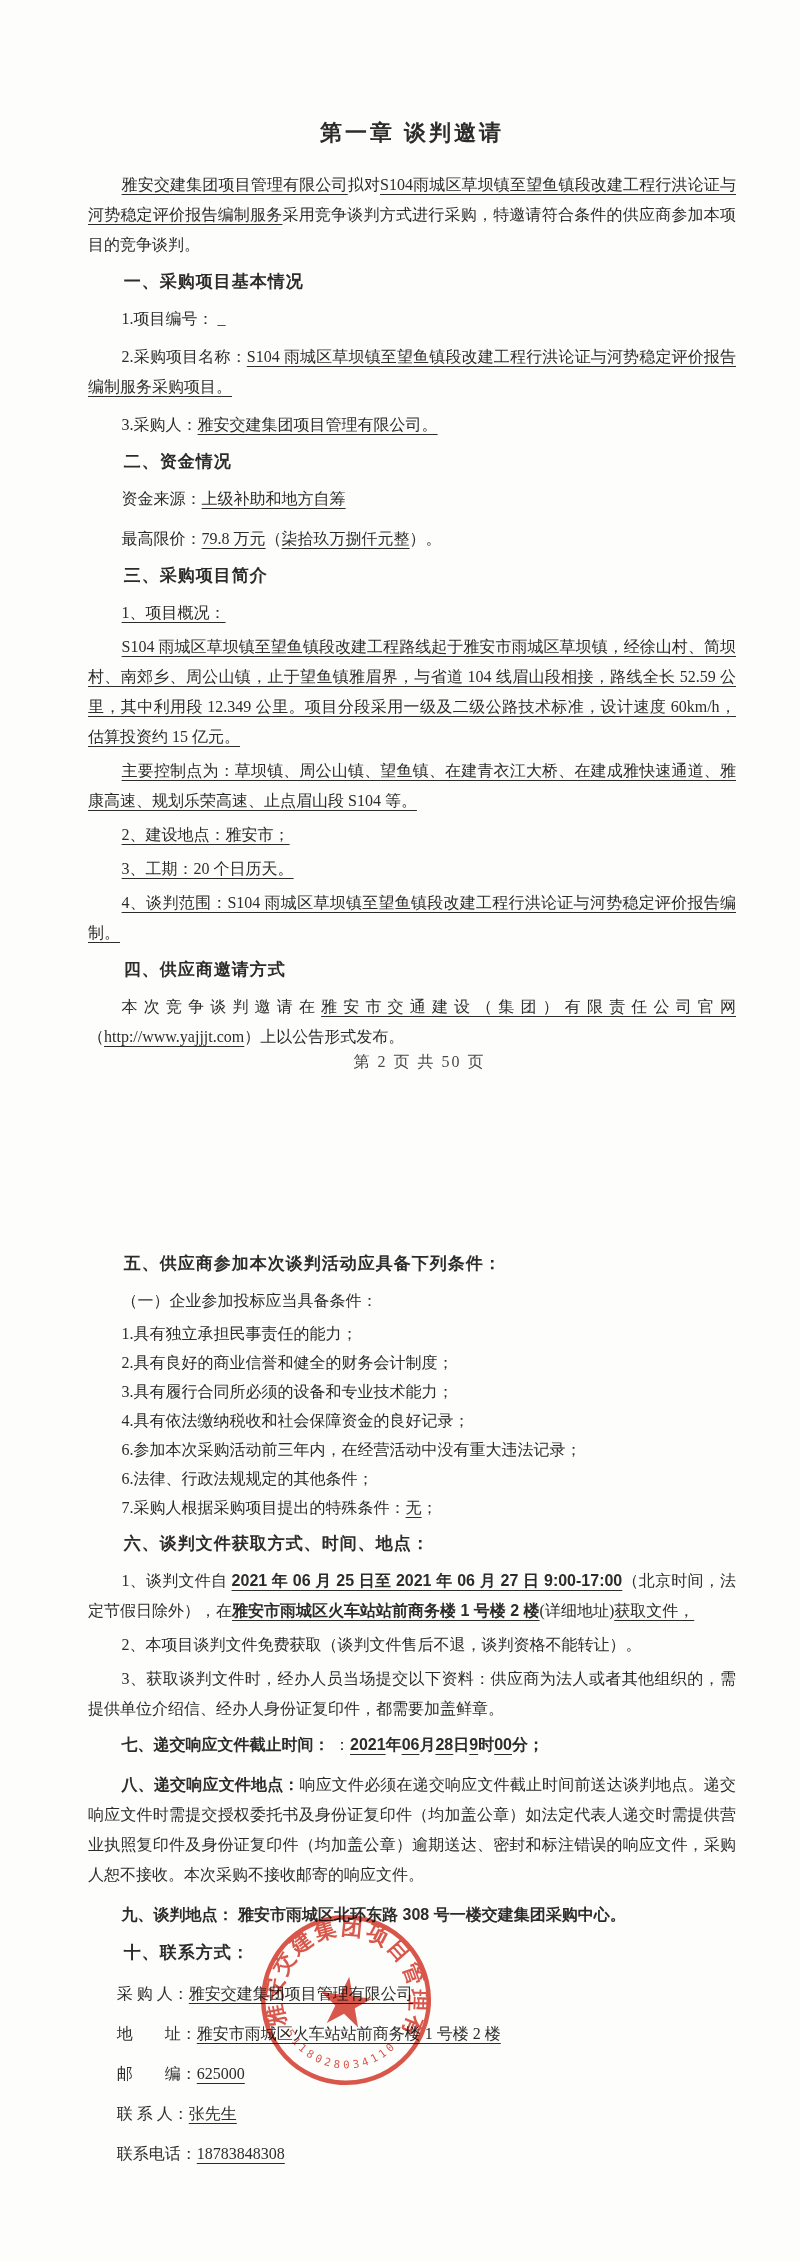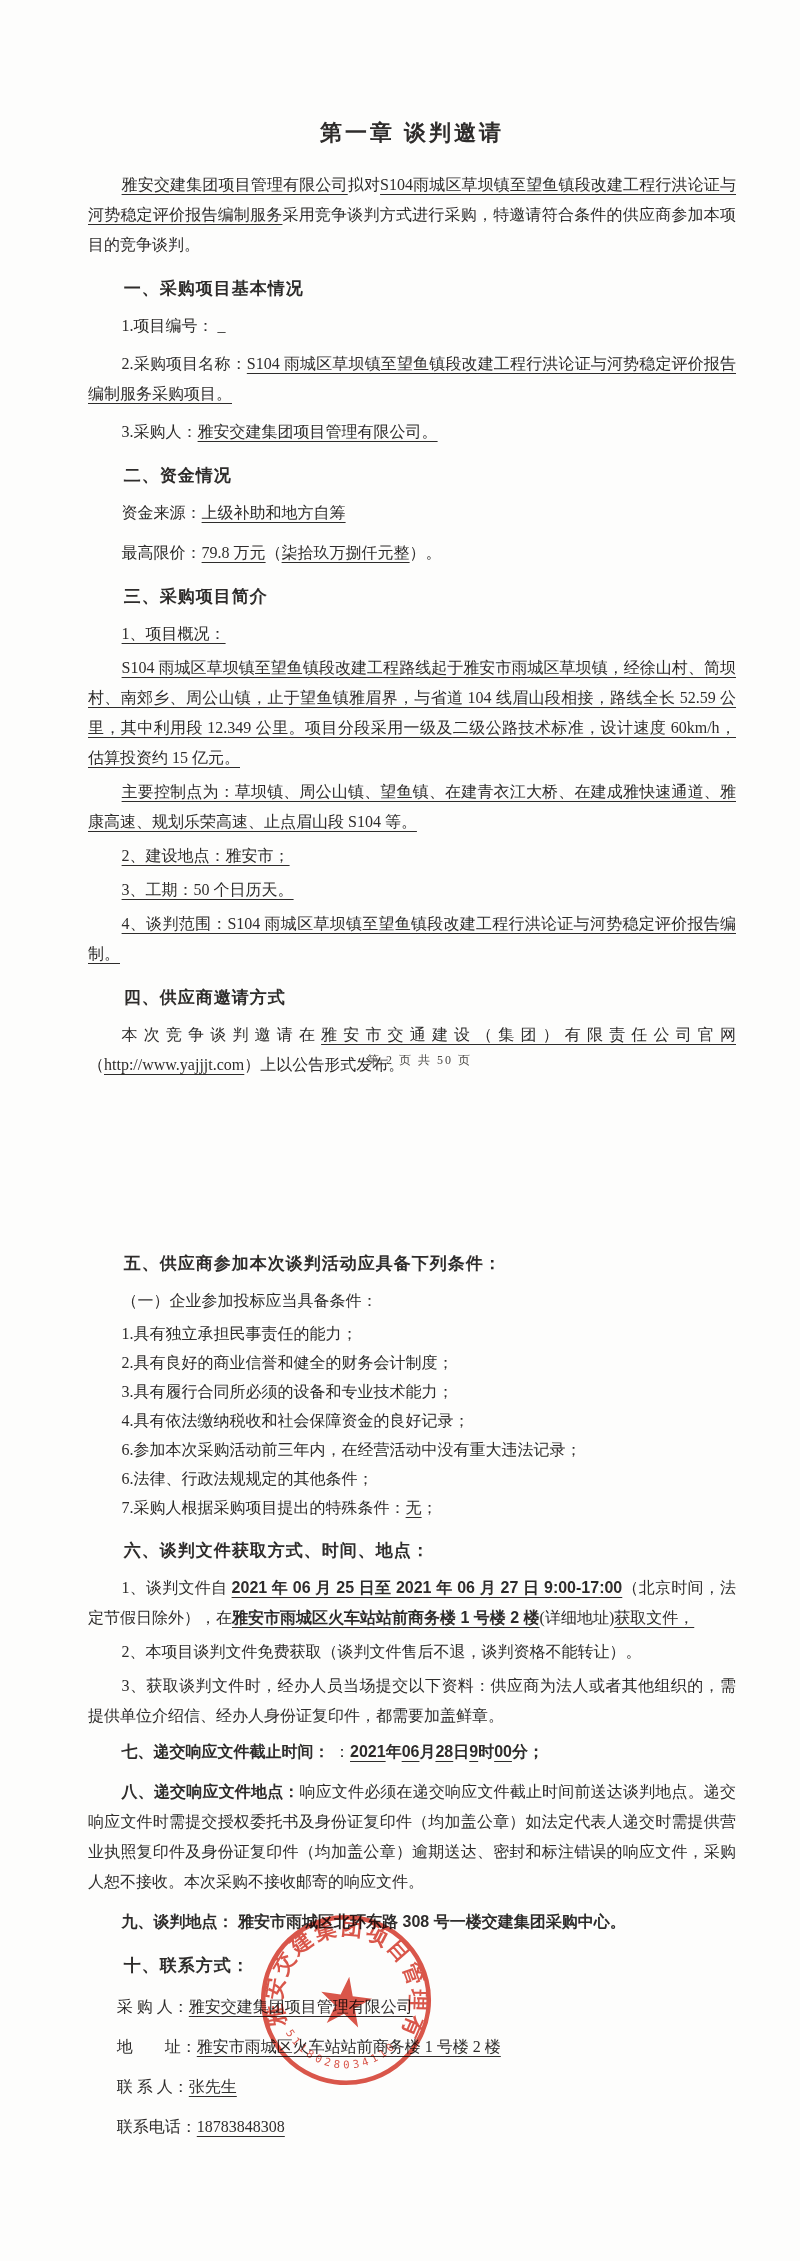--- a/index.html
+++ b/index.html
@@ -11,36 +11,36 @@
   .page{position:absolute;left:0;right:0;box-sizing:border-box;}
   .p1{top:0;height:1130px;padding:116px 64px 0 88px;}
   .p2{top:1130px;height:1131px;padding:121px 64px 8px 88px;}
 
   .title{
     margin:0 0 20px 0;text-align:center;font-size:22px;line-height:34px;
     font-weight:700;letter-spacing:3px;
     font-family:"Liberation Sans","DejaVu Sans",sans-serif;
   }
   .h{
-    font-size:17px;line-height:26px;font-weight:700;margin:16px 0 9px 0;
+    font-size:17px;line-height:26px;font-weight:700;margin:9px 0 9px 0;
     text-indent:2.1em;letter-spacing:1px;
     font-family:"Liberation Sans","DejaVu Sans",sans-serif;
   }
   p{margin:0;}
   .body{font-size:16px;line-height:30px;}
   .indent{text-indent:2.1em;}
   .just{text-align:justify;}
   .mb4{margin-bottom:4px;} .mb6{margin-bottom:6px;} .mb8{margin-bottom:8px;} .mb10{margin-bottom:10px;}
   .cond{font-size:16px;line-height:29px;text-indent:2.1em;}
   .contact{font-size:16px;line-height:28px;margin-bottom:12px;text-indent:1.8em;}
   .u{text-decoration:underline;text-underline-offset:4px;text-decoration-thickness:1px;}
   .b{font-weight:700;font-family:"Liberation Sans","DejaVu Sans",sans-serif;}
   .footer{
     position:absolute;left:0;right:0;text-align:center;
-    font-size:12px;color:#4a4845;letter-spacing:2px;margin-left:39px;
+    font-size:16px;color:#4a4845;letter-spacing:2px;margin-left:39px;
   }
   .f1{top:1052px;} .f2{top:1060px;}
   .stamp{
     position:absolute;left:256px;top:780px;width:180px;height:180px;
     color:#d5392b;opacity:.85;mix-blend-mode:multiply;
     transform:rotate(8deg);pointer-events:none;
   }
   .stamp svg{width:100%;height:100%;}
 </style>
 </head>
@@ -60,21 +60,21 @@
 
     <h2 class="h">二、资金情况</h2>
     <p class="body indent mb10"><span>资金来源：</span><span class="u">上级补助和地方自筹</span></p>
     <p class="body indent mb6"><span>最高限价：</span><span class="u">79.8 万元</span><span>（</span><span class="u">柒拾玖万捌仟元整</span><span>）。</span></p>
 
     <h2 class="h">三、采购项目简介</h2>
     <p class="body indent mb4"><span class="u">1、项目概况：</span></p>
     <p class="body indent just mb4"><span class="u">S104 雨城区草坝镇至望鱼镇段改建工程路线起于雅安市雨城区草坝镇，经徐山村、简坝村、南郊乡、周公山镇，止于望鱼镇雅眉界，与省道 104 线眉山段相接，路线全长 52.59 公里，其中利用段 12.349 公里。项目分段采用一级及二级公路技术标准，设计速度 60km/h，估算投资约 15 亿元。</span></p>
     <p class="body indent just mb4"><span class="u">主要控制点为：草坝镇、周公山镇、望鱼镇、在建青衣江大桥、在建成雅快速通道、雅康高速、规划乐荣高速、止点眉山段 S104 等。</span></p>
     <p class="body indent mb4"><span class="u">2、建设地点：雅安市；</span></p>
-    <p class="body indent mb4"><span class="u">3、工期：50 个日历天。</span></p>
+    <p class="body indent mb4"><span class="u">3、工期：20 个日历天。</span></p>
     <p class="body indent just mb4"><span class="u">4、谈判范围：S104 雨城区草坝镇至望鱼镇段改建工程行洪论证与河势稳定评价报告编制。</span></p>
 
     <h2 class="h">四、供应商邀请方式</h2>
     <p class="body indent just"><span>本次竞争谈判邀请在</span><span class="u">雅安市交通建设（集团）有限责任公司官网</span><span>（</span><span class="u">http://www.yajjjt.com</span><span>）上以公告形式发布。</span></p>
 
     <div class="footer f1">第 2 页 共 50 页</div>
   </section>
 
   <section class="page p2">
     <h2 class="h" style="margin-top:0">五、供应商参加本次谈判活动应具备下列条件：</h2>
@@ -93,20 +93,21 @@
     <p class="body indent just mb6"><span>3、获取谈判文件时，经办人员当场提交以下资料：供应商为法人或者其他组织的，需提供单位介绍信、经办人身份证复印件，都需要加盖鲜章。</span></p>
 
     <p class="body indent mb10"><span class="b">七、递交响应文件截止时间： </span><span>：</span><span class="b u">2021</span><span class="b">年</span><span class="b u">06</span><span class="b">月</span><span class="b u">28</span><span class="b">日</span><span class="b u">9</span><span class="b">时</span><span class="b u">00</span><span class="b">分；</span></p>
     <p class="body indent just mb10"><span class="b">八、递交响应文件地点：</span><span>响应文件必须在递交响应文件截止时间前送达谈判地点。递交响应文件时需提交授权委托书及身份证复印件（均加盖公章）如法定代表人递交时需提供营业执照复印件及身份证复印件（均加盖公章）逾期送达、密封和标注错误的响应文件，采购人恕不接收。本次采购不接收邮寄的响应文件。</span></p>
     <p class="body indent mb10"><span class="b">九、谈判地点： </span><span class="b">雅安市雨城区北环东路 308 号一楼交建集团采购中心。</span></p>
 
     <h2 class="h" style="margin-bottom:14px">十、联系方式：</h2>
 
     <p class="contact"><span>采 购 人：</span><span class="u">雅安交建集团项目管理有限公司</span></p>
     <p class="contact"><span>地　　址：</span><span class="u">雅安市雨城区火车站站前商务楼 1 号楼 2 楼</span></p>
+    <p class="contact"><span>邮　　编：</span><span class="u">625000</span></p>
     <p class="contact"><span>联 系 人：</span><span class="u">张先生</span></p>
     <p class="contact"><span>联系电话：</span><span class="u">18783848308</span></p>
 
     <div class="stamp">
       <svg viewBox="0 0 200 200">
         <circle cx="100" cy="100" r="92" fill="none" stroke="currentColor" stroke-width="5"></circle>
         <polygon points="100,74 106.8,94.7 128.5,94.7 110.9,107.6 117.6,128.3 100,115.5 82.4,128.3 89.1,107.6 71.5,94.7 93.2,94.7" fill="currentColor"></polygon>
         <path id="sealArc" d="M 38,136 A 72,72 0 1 1 162,136" fill="none"></path>
         <path id="sealNumArc" d="M 37.7,143.6 A 76,76 0 0 0 162.3,143.6" fill="none"></path>
         <text font-size="24" letter-spacing="3" fill="currentColor" font-family="Liberation Serif, DejaVu Serif, serif" font-weight="bold">

